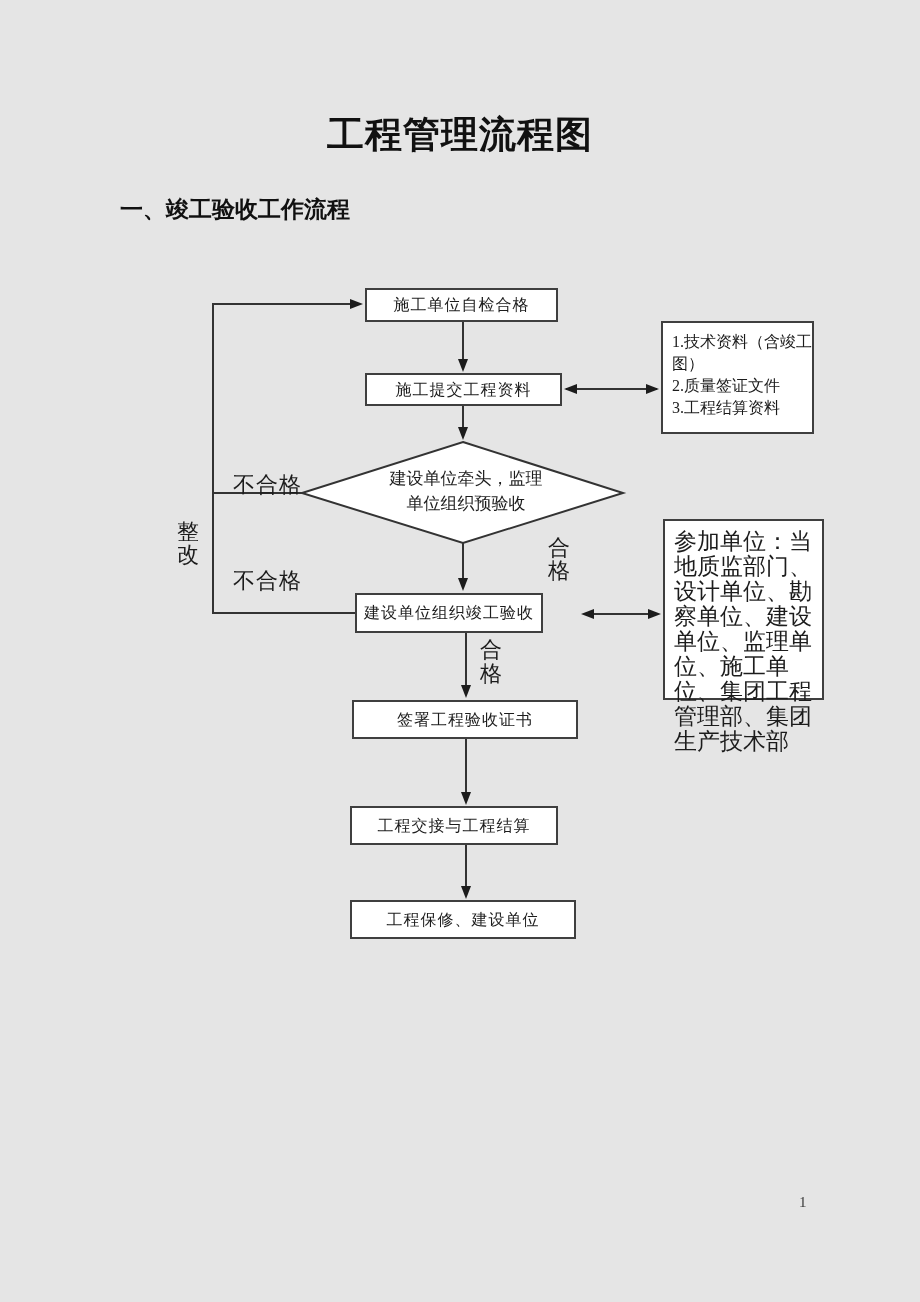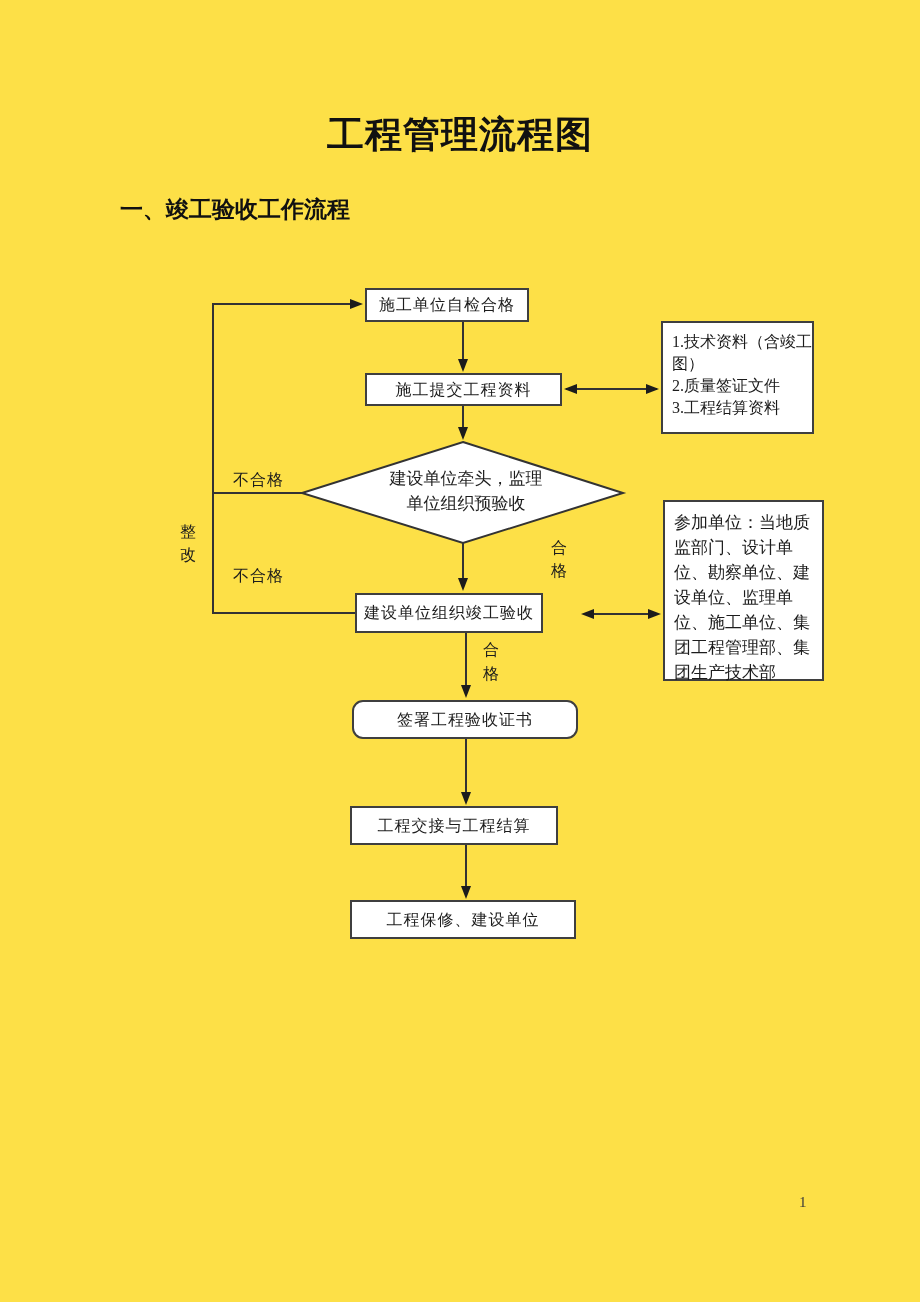--- a/index.html
+++ b/index.html
@@ -1,20 +1,20 @@
 <!DOCTYPE html>
 <html><head>
 <meta charset="utf-8">
 <style>
   html, body { margin: 0; padding: 0; background: #ffffff; }
   .page {
     position: relative;
     width: 920px;
     height: 1302px;
-    background: #fde047;
+    background: #e5e5e5;
     font-family: "Liberation Serif", "DejaVu Serif", serif;
     color: #1c1c1c;
     overflow: hidden;
   }
   .title {
     position: absolute;
     left: 0; top: 110px;
     width: 920px;
     margin: 0;
     text-align: center;
@@ -60,25 +60,25 @@
   .sidebox {
     position: absolute;
     box-sizing: border-box;
     border: 2px solid #3f3f3f;
     background: #ffffff;
     padding: 8px 0 6px 9px;
     color: #1c1c1c;
     text-align: left;
   }
   .sidebox.materials { left: 661px; top: 321px; width: 153px; height: 113px; font-size: 16px; line-height: 22px; }
-  .sidebox.participants { left: 663px; top: 500px; width: 161px; height: 181px; font-size: 17px; line-height: 25px; word-break: break-all; }
+  .sidebox.participants { left: 663px; top: 519px; width: 161px; height: 181px; font-size: 23px; line-height: 25px; word-break: break-all; }
   .sidebox .note-line { word-break: break-all; }
   .edge-label {
     position: absolute;
-    font-size: 16px;
+    font-size: 22px;
     color: #1c1c1c;
     letter-spacing: 1px;
     white-space: nowrap;
   }
   .edge-label.vertical {
     width: 22px;
     word-break: break-all;
     white-space: normal;
     text-align: center;
     letter-spacing: 0;
@@ -131,29 +131,29 @@
       <polygon points="463,591 458,578 468,578"></polygon>
       <polygon points="581,614 594,609 594,619"></polygon>
       <polygon points="661,614 648,609 648,619"></polygon>
       <polygon points="466,698 461,685 471,685"></polygon>
       <polygon points="466,805 461,792 471,792"></polygon>
       <polygon points="466,899 461,886 471,886"></polygon>
       <polygon points="363,304 350,299 350,309"></polygon>
     </g>
   </svg>
 
-  <div class="node" style="left:365px; top:288px; width:164px; height:34px;">施工单位自检合格</div>
+  <div class="node" style="left:365px; top:288px; width:193px; height:34px;">施工单位自检合格</div>
 
   <div class="node" style="left:365px; top:373px; width:197px; height:33px;">施工提交工程资料</div>
 
   <div class="diamond-text">建设单位牵头，监理单位组织预验收</div>
 
   <div class="node" style="left:355px; top:593px; width:188px; height:40px;">建设单位组织竣工验收</div>
 
-  <div class="node" style="left:352px; top:700px; width:226px; height:39px;border-radius:11px;">签署工程验收证书</div>
+  <div class="node" style="left:352px; top:700px; width:226px; height:39px;">签署工程验收证书</div>
 
   <div class="node" style="left:350px; top:806px; width:208px; height:39px;">工程交接与工程结算</div>
 
   <div class="node" style="left:350px; top:900px; width:226px; height:39px;">工程保修、建设单位</div>
 
   <div class="sidebox materials">
     <div class="note-line">1.技术资料（含竣工图）</div>
     <div class="note-line">2.质量签证文件</div>
     <div class="note-line">3.工程结算资料</div>
   </div>

